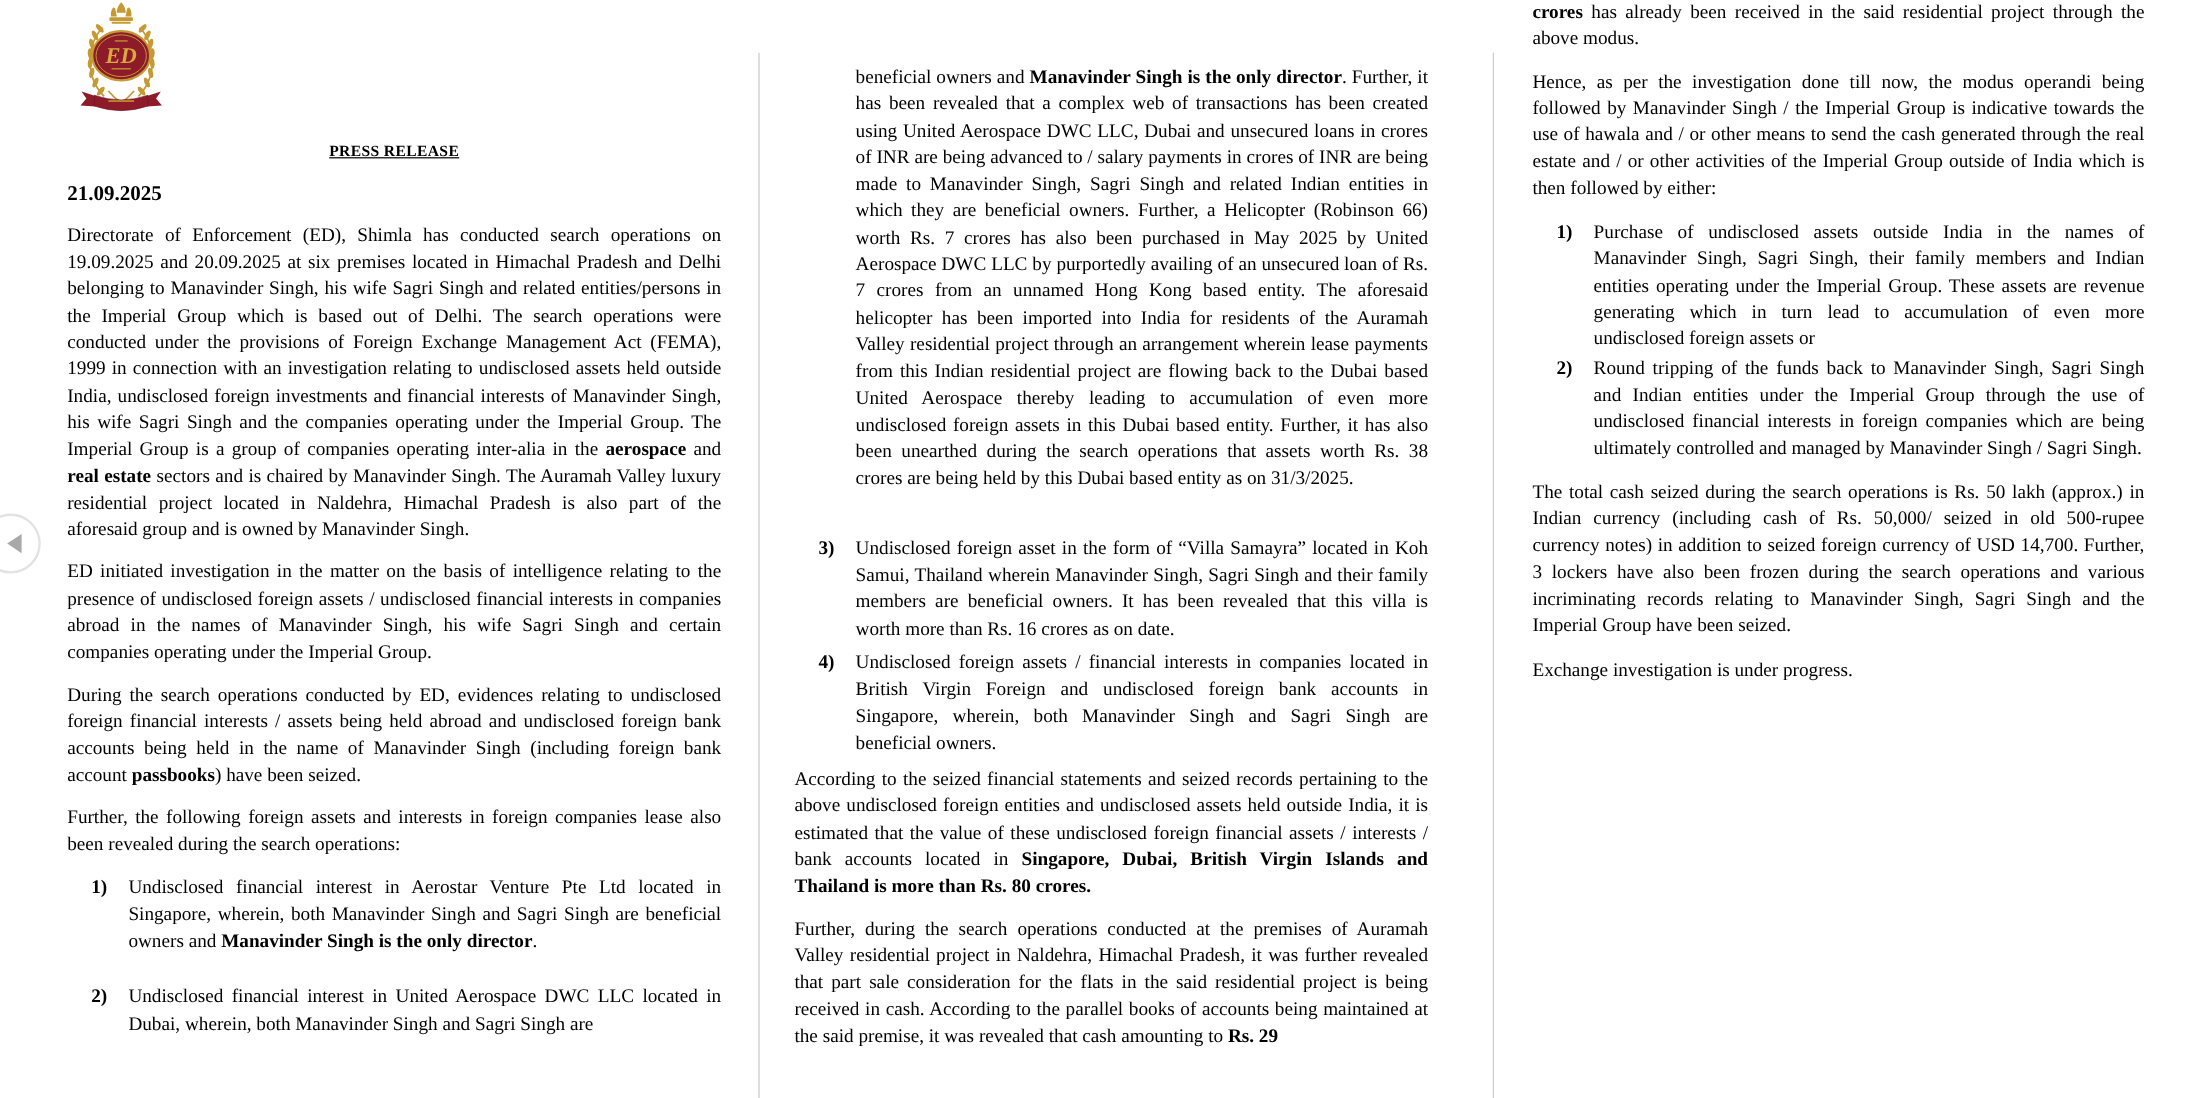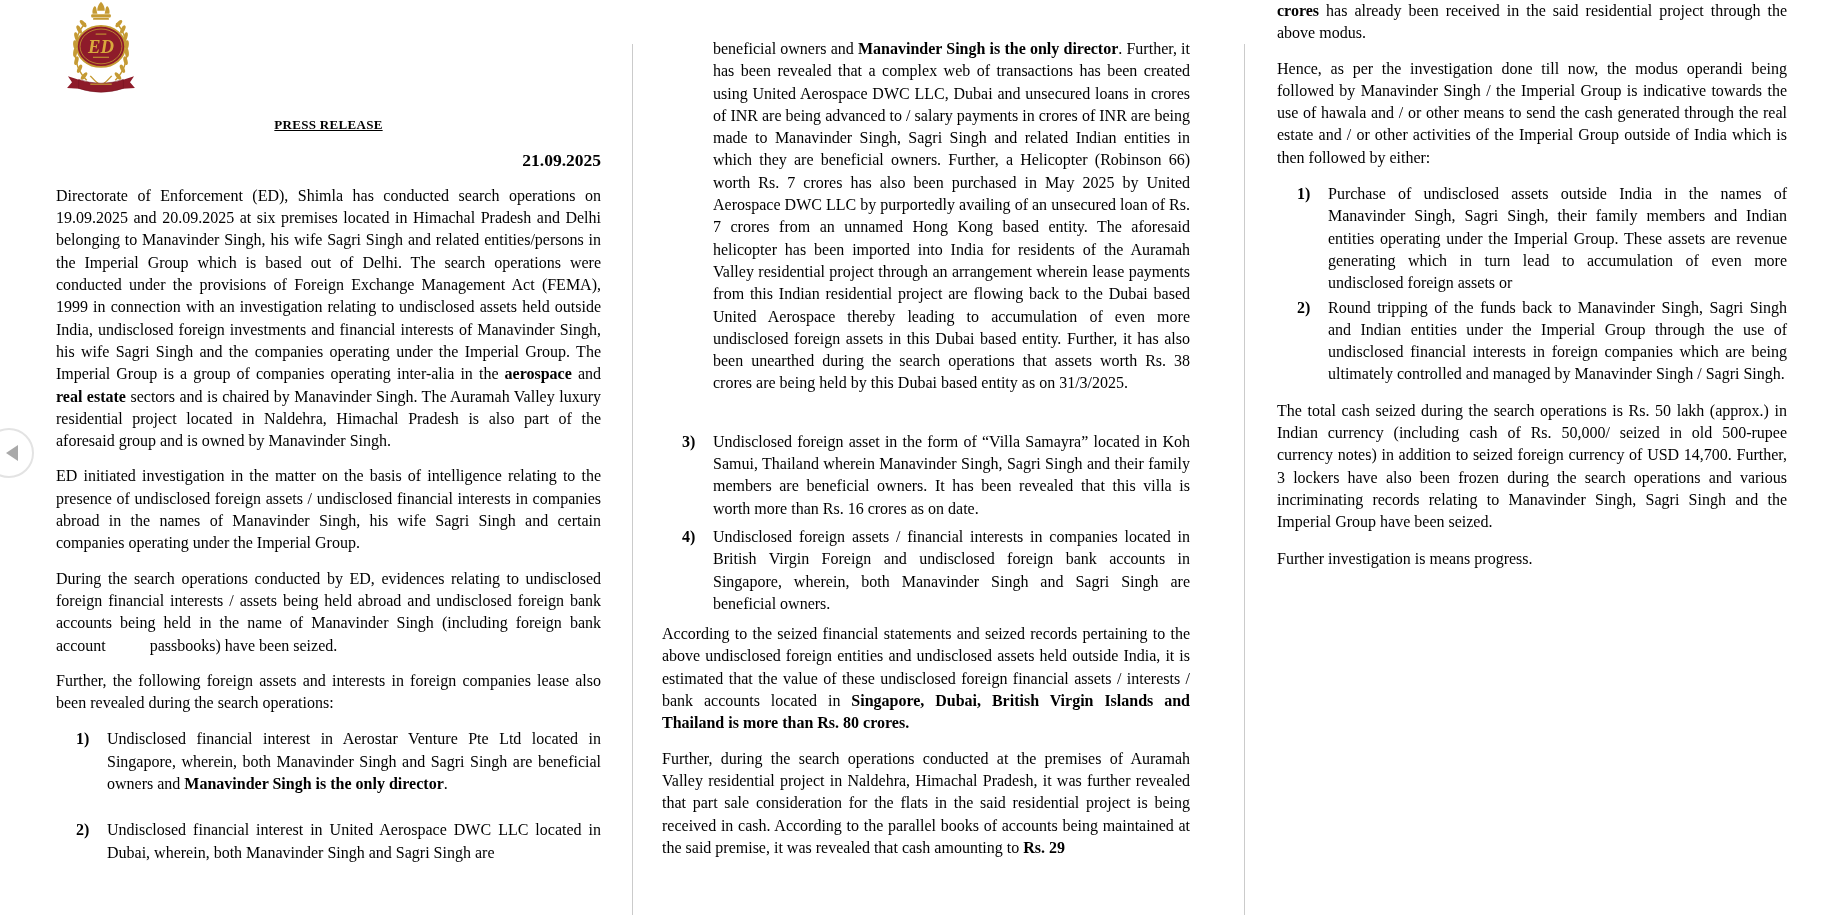--- a/index.html
+++ b/index.html
@@ -34,31 +34,31 @@
     margin-left:6px;
   }
 
   .col{
     position:absolute;top:0;
     font-size:16px;
     line-height:22.3px;
     text-align:justify;
   }
   #col-1{left:56px;width:545px;}
-  #col-2{left:662px;width:528px;padding-top:38px;}
+  #col-2{left:662px;width:528px;padding-top:38px;margin-top:16px;}
   #col-3{left:1277px;width:510px;}
 
   .logo-wrap{}
   .heading{
     text-align:center;font-weight:bold;font-size:13px;
     text-decoration:underline;letter-spacing:0.3px;
     margin-top:8px;
   }
   .date{
-    text-align:right;font-weight:bold;font-size:17.5px;margin-top:12px;
+    text-align:left;font-weight:bold;font-size:17.5px;margin-top:12px;
   }
   .body-start{margin-top:14px;}
 
   .para{margin:0 0 13px 0;}
   .item{position:relative;padding-left:51px;margin:0 0 6px 0;}
   .item .num{position:absolute;left:20px;top:0;font-weight:bold;}
   .cont-indent{margin-left:51px;}
   .mb-xl{margin-bottom:36px;}
   .mb-lg{margin-bottom:24px;}
   .mb-md{margin-bottom:14px;}
@@ -127,21 +127,21 @@
       <rect x="38" y="93.5" width="24" height="1.6" fill="#c59a33" opacity="0.9" transform="rotate(0)"></rect>
     </svg>
   </div>
 
   <div class="heading">PRESS RELEASE</div>
   <div class="date">21.09.2025</div>
 
   <div class="body-start">
     <p class="para"><span>Directorate of Enforcement (ED), Shimla has conducted search operations on 19.09.2025 and 20.09.2025 at six premises located in Himachal Pradesh and Delhi belonging to Manavinder Singh, his wife Sagri Singh and related entities/persons in the Imperial Group which is based out of Delhi. The search operations were conducted under the provisions of Foreign Exchange Management Act (FEMA), 1999 in connection with an investigation relating to undisclosed assets held outside India, undisclosed foreign investments and financial interests of Manavinder Singh, his wife Sagri Singh and the companies operating under the Imperial Group. The Imperial Group is a group of companies operating inter-alia in the </span><span style="font-weight: bold;">aerospace</span><span> and </span><span style="font-weight: bold;">real estate</span><span> sectors and is chaired by Manavinder Singh. The Auramah Valley luxury residential project located in Naldehra, Himachal Pradesh is also part of the aforesaid group and is owned by Manavinder Singh.</span></p>
     <p class="para"><span>ED initiated investigation in the matter on the basis of intelligence relating to the presence of undisclosed foreign assets / undisclosed financial interests in companies abroad in the names of Manavinder Singh, his wife Sagri Singh and certain companies operating under the Imperial Group.</span></p>
-    <p class="para"><span>During the search operations conducted by ED, evidences relating to undisclosed foreign financial interests / assets being held abroad and undisclosed foreign bank accounts being held in the name of Manavinder Singh (including foreign bank account </span><span style="font-weight: normal; margin-left: 40px;">passbooks</span><span>) have been seized.</span></p>
+    <p class="para"><span>During the search operations conducted by ED, evidences relating to undisclosed foreign financial interests / assets being held abroad and undisclosed foreign bank accounts being held in the name of Manavinder Singh (including foreign bank account </span><span style="font-weight: bold;">passbooks</span><span>) have been seized.</span></p>
     <p class="para mb-md"><span>Further, the following foreign assets and interests in foreign companies lease also been revealed during the search operations:</span></p>
 
     <div class="item mb-lg">
       <span class="num">1)</span>
       <span><span>Undisclosed financial interest in Aerostar Venture Pte Ltd located in Singapore, wherein, both Manavinder Singh and Sagri Singh are beneficial owners and </span><span style="font-weight: bold;">Manavinder Singh is the only director</span><span>.</span></span>
     </div>
     <div class="item">
       <span class="num">2)</span>
       <span><span>Undisclosed financial interest in United Aerospace DWC LLC located in Dubai, wherein, both Manavinder Singh and Sagri Singh are</span></span>
     </div>
@@ -171,14 +171,14 @@
   <div class="item mb-xs">
     <span class="num">1)</span>
     <span><span>Purchase of undisclosed assets outside India in the names of Manavinder Singh, Sagri Singh, their family members and Indian entities operating under the Imperial Group. These assets are revenue generating which in turn lead to accumulation of even more undisclosed foreign assets or</span></span>
   </div>
   <div class="item mb-md">
     <span class="num">2)</span>
     <span><span>Round tripping of the funds back to Manavinder Singh, Sagri Singh and Indian entities under the Imperial Group through the use of undisclosed financial interests in foreign companies which are being ultimately controlled and managed by Manavinder Singh / Sagri Singh.</span></span>
   </div>
 
   <p class="para mb-md"><span>The total cash seized during the search operations is Rs. 50 lakh (approx.) in Indian currency (including cash of Rs. 50,000/ seized in old 500-rupee currency notes) in addition to seized foreign currency of USD 14,700. Further, 3 lockers have also been frozen during the search operations and various incriminating records relating to Manavinder Singh, Sagri Singh and the Imperial Group have been seized.</span></p>
-  <p class="para last-para"><span>Further investigation is means progress.</span></p>
+  <p class="para last-para"><span>Exchange investigation is under progress.</span></p>
 </div>
 
 </body></html>

